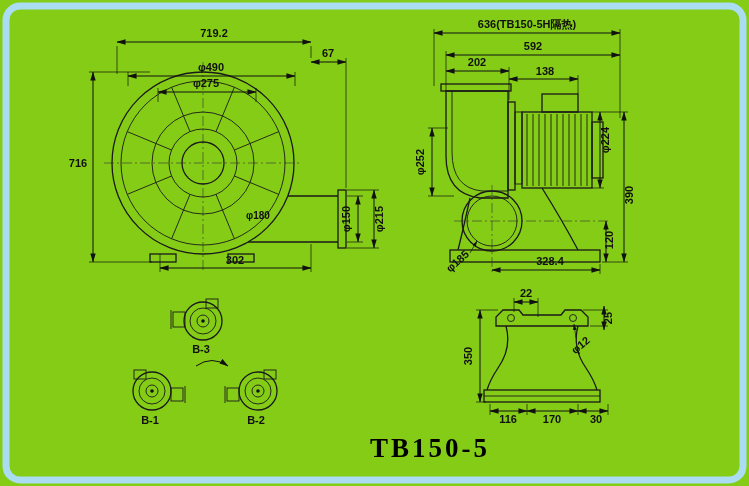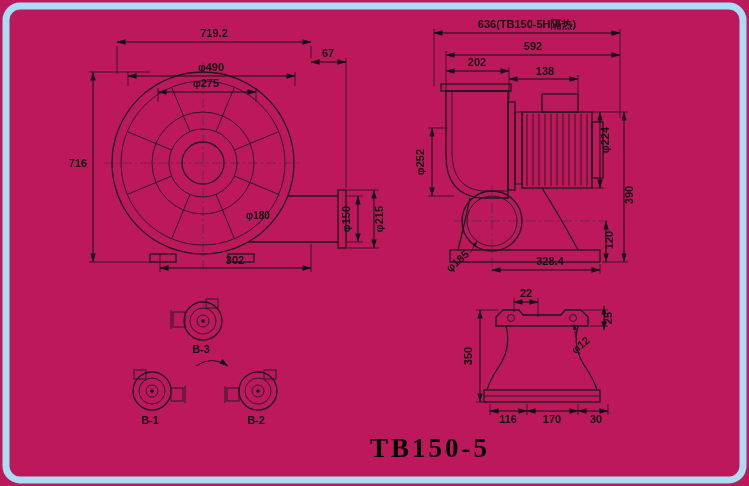--- a/index.html
+++ b/index.html
@@ -1,17 +1,17 @@
 <!DOCTYPE html>
 <html><head>
 <meta charset="utf-8">
 <style>
   html,body { margin:0; padding:0; background:#e8e8e8; }
   .sheet {
-    width:749px; height:486px; background:#be185d; position:relative;
+    width:749px; height:486px; background:#84cc16; position:relative;
     font-family:"Liberation Sans", sans-serif;
   }
   svg { display:block; }
   .dim-text { font:600 11px "Liberation Sans", sans-serif; fill:#111; }
   .small-text { font:600 10px "Liberation Sans", sans-serif; fill:#111; }
   .title-text { font:bold 27px "Liberation Serif", serif; fill:#000; letter-spacing:3px; }
   .outline { stroke:#1a1a1a; fill:none; stroke-width:1.3; }
   .thin    { stroke:#1a1a1a; fill:none; stroke-width:0.9; }
   .dim     { stroke:#111; fill:none; stroke-width:1; }
   .ext     { stroke:#111; fill:none; stroke-width:0.7; }

